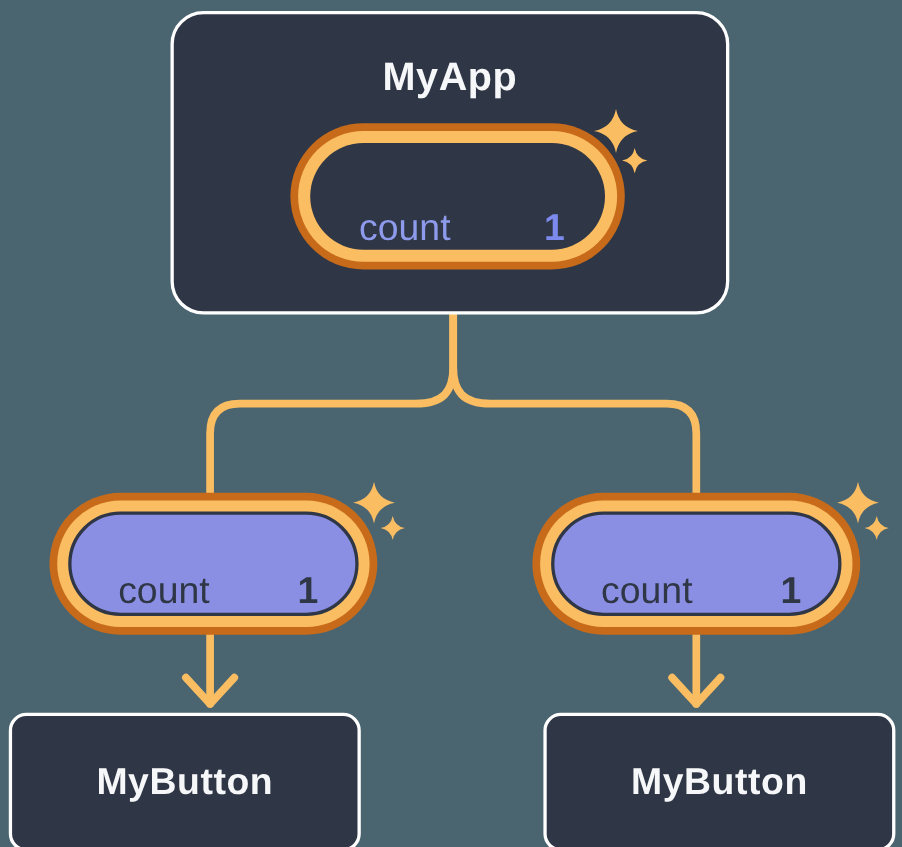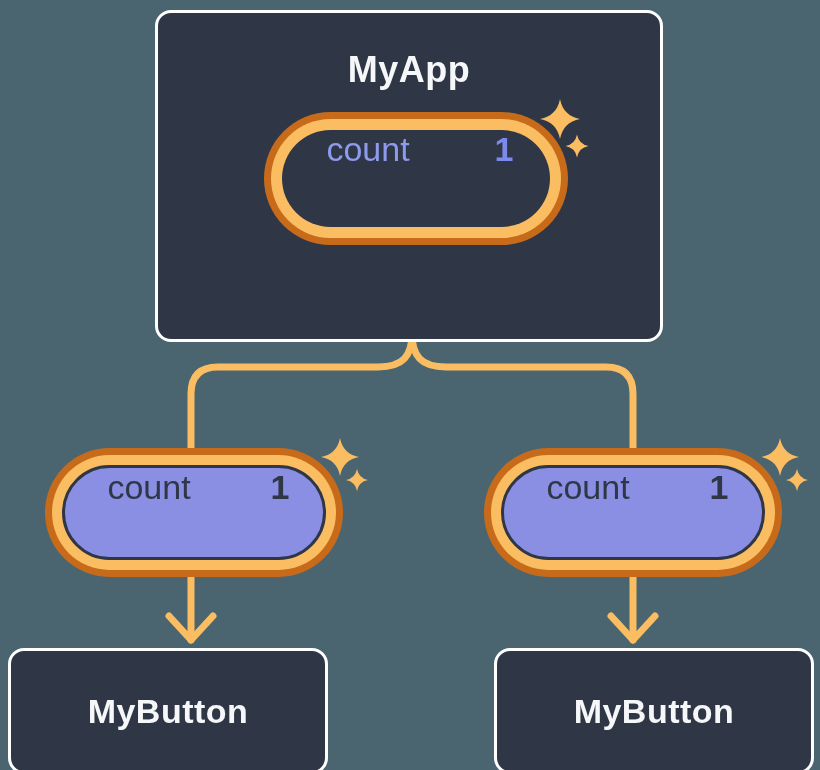--- a/index.html
+++ b/index.html
@@ -23,21 +23,21 @@
     pointer-events: none;
   }
   .component-box {
     position: absolute;
     z-index: 2;
     background: #2F3646;
     border: 3px solid #FFFFFF;
     border-radius: 16px;
     box-sizing: border-box;
   }
-  .app-box { left: 155px; top: 10px; width: 508px; height: 332px; }
+  .app-box { left: 155px; top: 10px; width: 508px; height: 276px; border-radius: 30px; }
   .btn-box {
     top: 648px; width: 320px; height: 126px;
     display: flex; align-items: center; justify-content: center;
   }
   .btn-box-left  { left: 8px; }
   .btn-box-right { left: 494px; }
   .box-title {
     color: #F6F7F9;
     font-size: 36px;
     font-weight: 700;
@@ -59,21 +59,21 @@
     flex: 1;
     background: #FABD62;           
     border-radius: 999px;
     padding: 10px;
     display: flex;
   }
   .pill-body {
     flex: 1;
     border-radius: 999px;
     display: flex;
-    align-items: flex-start;
+    align-items: flex-end;
     overflow: hidden;
   }
   .state-pill { left: 264px; top: 112px; width: 304px; height: 133px; }
   .state-pill .pill-ring { padding: 11px; }
   .state-pill .pill-body { background: #2F3646; }
   .prop-pill { top: 448px; width: 298px; height: 129px; }
   .prop-pill-left  { left: 45px; }
   .prop-pill-right { left: 484px; }
   .prop-pill .pill-body {
     background: #8A8FE3;

